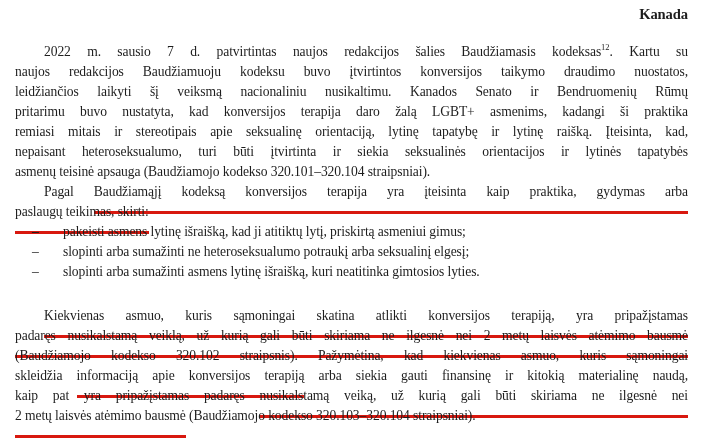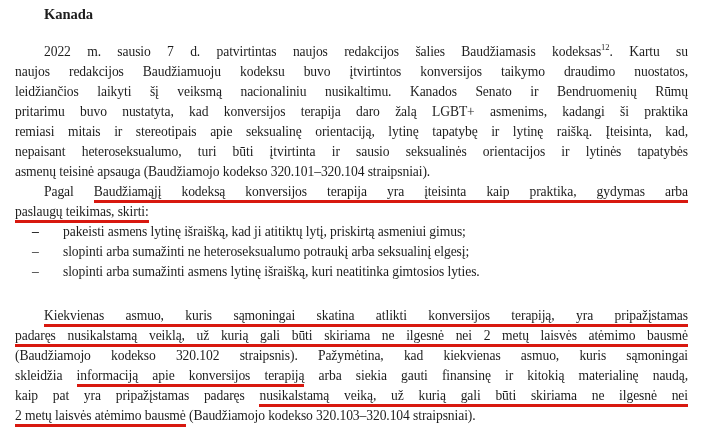--- a/index.html
+++ b/index.html
@@ -16,59 +16,60 @@
     line-height: 20px;
     color: #1d1d1d;
     letter-spacing: -0.1px;
   }
   .heading {
     font-weight: bold;
     font-size: 14.6px;
     line-height: 20px;
     text-indent: 29px;
     margin: 0 0 13px 0;
+    text-align: right;
   }
   .line {
     text-align: justify;
     text-align-last: left;
   }
   .line.stretch { text-align-last: justify; }
   .line.indent { text-indent: 29px; }
   .line.gap { margin-top: 24px; }
   .line.bullet {
     position: relative;
     padding-left: 48px;
   }
   .dash {
     position: absolute;
     left: 17px;
     top: 0;
   }
   .redline {
     border-bottom: 3.5px solid #d8180f;
-    padding-bottom: 1px;
+    padding-bottom: 12px;
   }
   .sup {
     vertical-align: super;
     font-size: 8.5px;
     letter-spacing: 0;
   }
 </style>
 </head>
 <body>
 
 <div class="page">
   <div class="heading">Kanada</div>
   <div>
       <div class="line stretch indent"><span>2022 m. sausio 7 d. patvirtintas naujos redakcijos šalies Baudžiamasis kodeksas</span><span class="sup">12</span><span>. Kartu su</span></div>
       <div class="line stretch"><span>naujos redakcijos Baudžiamuoju kodeksu buvo įtvirtintos konversijos taikymo draudimo nuostatos,</span></div>
       <div class="line stretch"><span>leidžiančios laikyti šį veiksmą nacionaliniu nusikaltimu. Kanados Senato ir Bendruomenių Rūmų</span></div>
       <div class="line stretch"><span>pritarimu buvo nustatyta, kad konversijos terapija daro žalą LGBT+ asmenims, kadangi ši praktika</span></div>
       <div class="line stretch"><span>remiasi mitais ir stereotipais apie seksualinę orientaciją, lytinę tapatybę ir lytinę raišką. Įteisinta, kad,</span></div>
-      <div class="line stretch"><span>nepaisant heteroseksualumo, turi būti įtvirtinta ir sausio seksualinės orientacijos ir lytinės tapatybės</span></div>
+      <div class="line stretch"><span>nepaisant heteroseksualumo, turi būti įtvirtinta ir siekia seksualinės orientacijos ir lytinės tapatybės</span></div>
       <div class="line"><span>asmenų teisinė apsauga (Baudžiamojo kodekso 320.101–320.104 straipsniai).</span></div>
       <div class="line stretch indent"><span>Pagal </span><span class="redline">Baudžiamąjį kodeksą konversijos terapija yra įteisinta kaip praktika, gydymas arba</span></div>
       <div class="line"><span class="redline">paslaugų teikimas, skirti:</span></div>
       <div class="line bullet"><span class="dash">–</span></div>
       <div class="line bullet"><span class="dash">–</span><span>pakeisti asmens lytinę išraišką, kad ji atitiktų lytį, priskirtą asmeniui gimus;</span></div>
       <div class="line bullet"><span class="dash">–</span><span>slopinti arba sumažinti ne heteroseksualumo potraukį arba seksualinį elgesį;</span></div>
       <div class="line bullet"><span class="dash">–</span><span>slopinti arba sumažinti asmens lytinę išraišką, kuri neatitinka gimtosios lyties.</span></div>
       <div class="line stretch indent gap"><span class="redline">Kiekvienas asmuo, kuris sąmoningai skatina atlikti konversijos terapiją, yra pripažįstamas</span></div>
       <div class="line stretch"><span class="redline">padaręs nusikalstamą veiklą, už kurią gali būti skiriama ne ilgesnė nei 2 metų laisvės atėmimo bausmė</span></div>
       <div class="line stretch"><span>(Baudžiamojo kodekso 320.102 straipsnis). Pažymėtina, kad kiekvienas asmuo, kuris sąmoningai</span></div>

